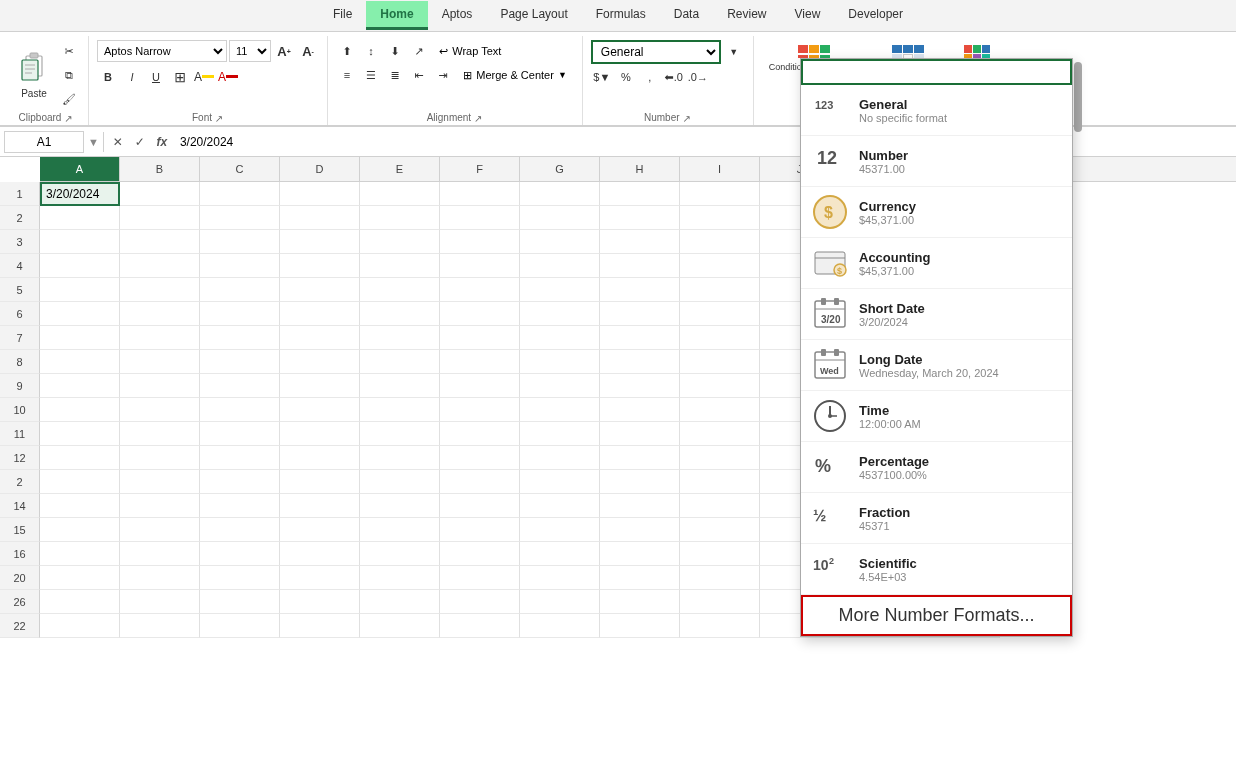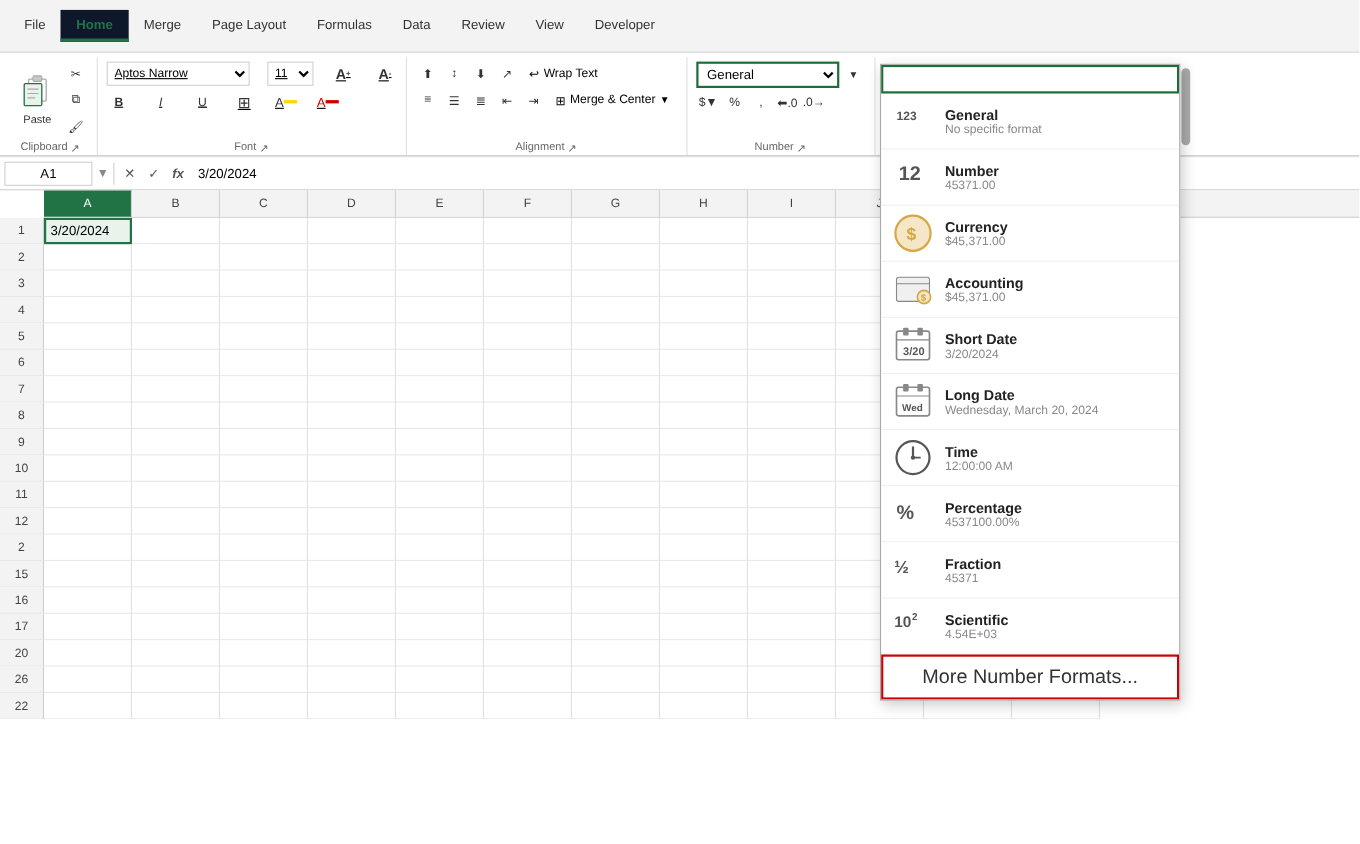--- a/index.html
+++ b/index.html
@@ -2,38 +2,38 @@
 <html><head>
   <meta charset="utf-8">
   <style>
     * { box-sizing: border-box; margin: 0; padding: 0; }
     body { font-family: 'Segoe UI', Arial, sans-serif; font-size: 12px; background: #fff; overflow: hidden; user-select: none; }
 
     
     .ribbon-container { background: #fff; border-bottom: 1px solid #d0d0d0; }
 
     
-    .tab-bar { display: flex; align-items: center; background: #f3f3f3; border-bottom: 1px solid #d0d0d0; padding: 0 8px; height: 48px; }
+    .tab-bar { display: flex; align-items: center; background: #f3f3f3; border-bottom: 1px solid #d0d0d0; padding: 0 8px; height: 32px; justify-content: center; }
     .tab-item { padding: 6px 14px; font-size: 12px; cursor: pointer; color: #333; border-bottom: 3px solid transparent; }
-    .tab-item.active { color: #217346; border-bottom: 3px solid #217346; font-weight: 600; background: #0f172a; }
+    .tab-item.active { color: #217346; border-bottom: 3px solid #217346; font-weight: 600; background: #86efac; }
 
     
     .ribbon { display: flex; align-items: stretch; padding: 4px 4px 0 4px; min-height: 90px; background: #fff; border-bottom: 1px solid #d0d0d0; position: relative; }
     .ribbon-group { display: flex; flex-direction: column; align-items: center; justify-content: space-between; border-right: 1px solid #e0e0e0; padding: 4px 8px 2px 8px; min-width: fit-content; }
     .ribbon-group:last-child { border-right: none; }
     .ribbon-group-content { display: flex; align-items: flex-start; gap: 2px; flex: 1; }
     .ribbon-group-label { font-size: 10px; color: #666; text-align: center; margin-top: 2px; display: flex; align-items: center; gap: 2px; }
     .group-expand-icon { width: 10px; height: 10px; cursor: pointer; }
 
     .ribbon-btn-large { display: flex; flex-direction: column; align-items: center; justify-content: center; padding: 4px 6px; cursor: pointer; border-radius: 3px; font-size: 10px; color: #333; border: 1px solid transparent; width: 44px; height: 70px; }
 
     .ribbon-btn-small { display: flex; align-items: center; justify-content: center; width: 22px; height: 22px; cursor: pointer; border-radius: 3px; border: 1px solid transparent; font-size: 11px; color: #333; }
 
     
-    .font-row { display: flex; align-items: flex-start; gap: 16px; margin-bottom: 2px; text-decoration: underline; }
+    .font-row { display: flex; align-items: flex-start; gap: 2px; margin-bottom: 2px; }
     .font-select { height: 22px; border: 1px solid #d0d0d0; background: #fff; font-size: 11px; padding: 0 2px; width: 130px; cursor: pointer; }
     .font-size-select { height: 22px; border: 1px solid #d0d0d0; background: #fff; font-size: 11px; padding: 0 2px; width: 42px; cursor: pointer; }
     .align-row { display: flex; gap: 2px; }
 
     
     .formula-bar { display: flex; align-items: center; height: 30px; border-bottom: 1px solid #d0d0d0; padding: 0 4px; gap: 4px; background: #fff; }
     .cell-ref-box { width: 80px; height: 22px; border: 1px solid #d0d0d0; text-align: center; font-size: 12px; display: flex; align-items: center; justify-content: center; padding: 0 4px; cursor: pointer; }
     .formula-icons { display: flex; gap: 2px; align-items: center; }
     .formula-icon-btn { width: 20px; height: 20px; display: flex; align-items: center; justify-content: center; cursor: pointer; color: #555; font-size: 12px; border-radius: 2px; }
     .formula-input { flex: 1; height: 22px; border: none; outline: none; font-size: 12px; padding: 0 4px; }
@@ -68,21 +68,21 @@
     .underline { text-decoration: underline; }
   </style>
 </head>
 <body>
 
 <div class="ribbon-container">
 
   <div class="tab-bar">
     <div class="tab-item">File</div>
     <div class="tab-item active">Home</div>
-    <div class="tab-item">Merge</div>
+    <div class="tab-item">Aptos</div>
     <div class="tab-item">Page Layout</div>
     <div class="tab-item">Formulas</div>
     <div class="tab-item">Data</div>
     <div class="tab-item">Review</div>
     <div class="tab-item">View</div>
     <div class="tab-item">Developer</div>
   </div>
 
   <div class="ribbon">
 
@@ -461,51 +461,51 @@
           <div class="cell"></div>
           <div class="cell"></div>
           <div class="cell"></div>
           <div class="cell"></div>
           <div class="cell"></div>
           <div class="cell"></div>
           <div class="cell"></div>
           <div class="cell"></div>
         </div>
         <div class="row">
+          <div class="row-header">14</div>
+          <div class="cell"></div>
+          <div class="cell"></div>
+          <div class="cell"></div>
+          <div class="cell"></div>
+          <div class="cell"></div>
+          <div class="cell"></div>
+          <div class="cell"></div>
+          <div class="cell"></div>
+          <div class="cell"></div>
+          <div class="cell"></div>
+          <div class="cell"></div>
+          <div class="cell"></div>
+        </div>
+        <div class="row">
           <div class="row-header">15</div>
           <div class="cell"></div>
           <div class="cell"></div>
           <div class="cell"></div>
           <div class="cell"></div>
           <div class="cell"></div>
           <div class="cell"></div>
           <div class="cell"></div>
           <div class="cell"></div>
           <div class="cell"></div>
           <div class="cell"></div>
           <div class="cell"></div>
           <div class="cell"></div>
         </div>
         <div class="row">
           <div class="row-header">16</div>
-          <div class="cell"></div>
-          <div class="cell"></div>
-          <div class="cell"></div>
-          <div class="cell"></div>
-          <div class="cell"></div>
-          <div class="cell"></div>
-          <div class="cell"></div>
-          <div class="cell"></div>
-          <div class="cell"></div>
-          <div class="cell"></div>
-          <div class="cell"></div>
-          <div class="cell"></div>
-        </div>
-        <div class="row">
-          <div class="row-header">17</div>
           <div class="cell"></div>
           <div class="cell"></div>
           <div class="cell"></div>
           <div class="cell"></div>
           <div class="cell"></div>
           <div class="cell"></div>
           <div class="cell"></div>
           <div class="cell"></div>
           <div class="cell"></div>
           <div class="cell"></div>

